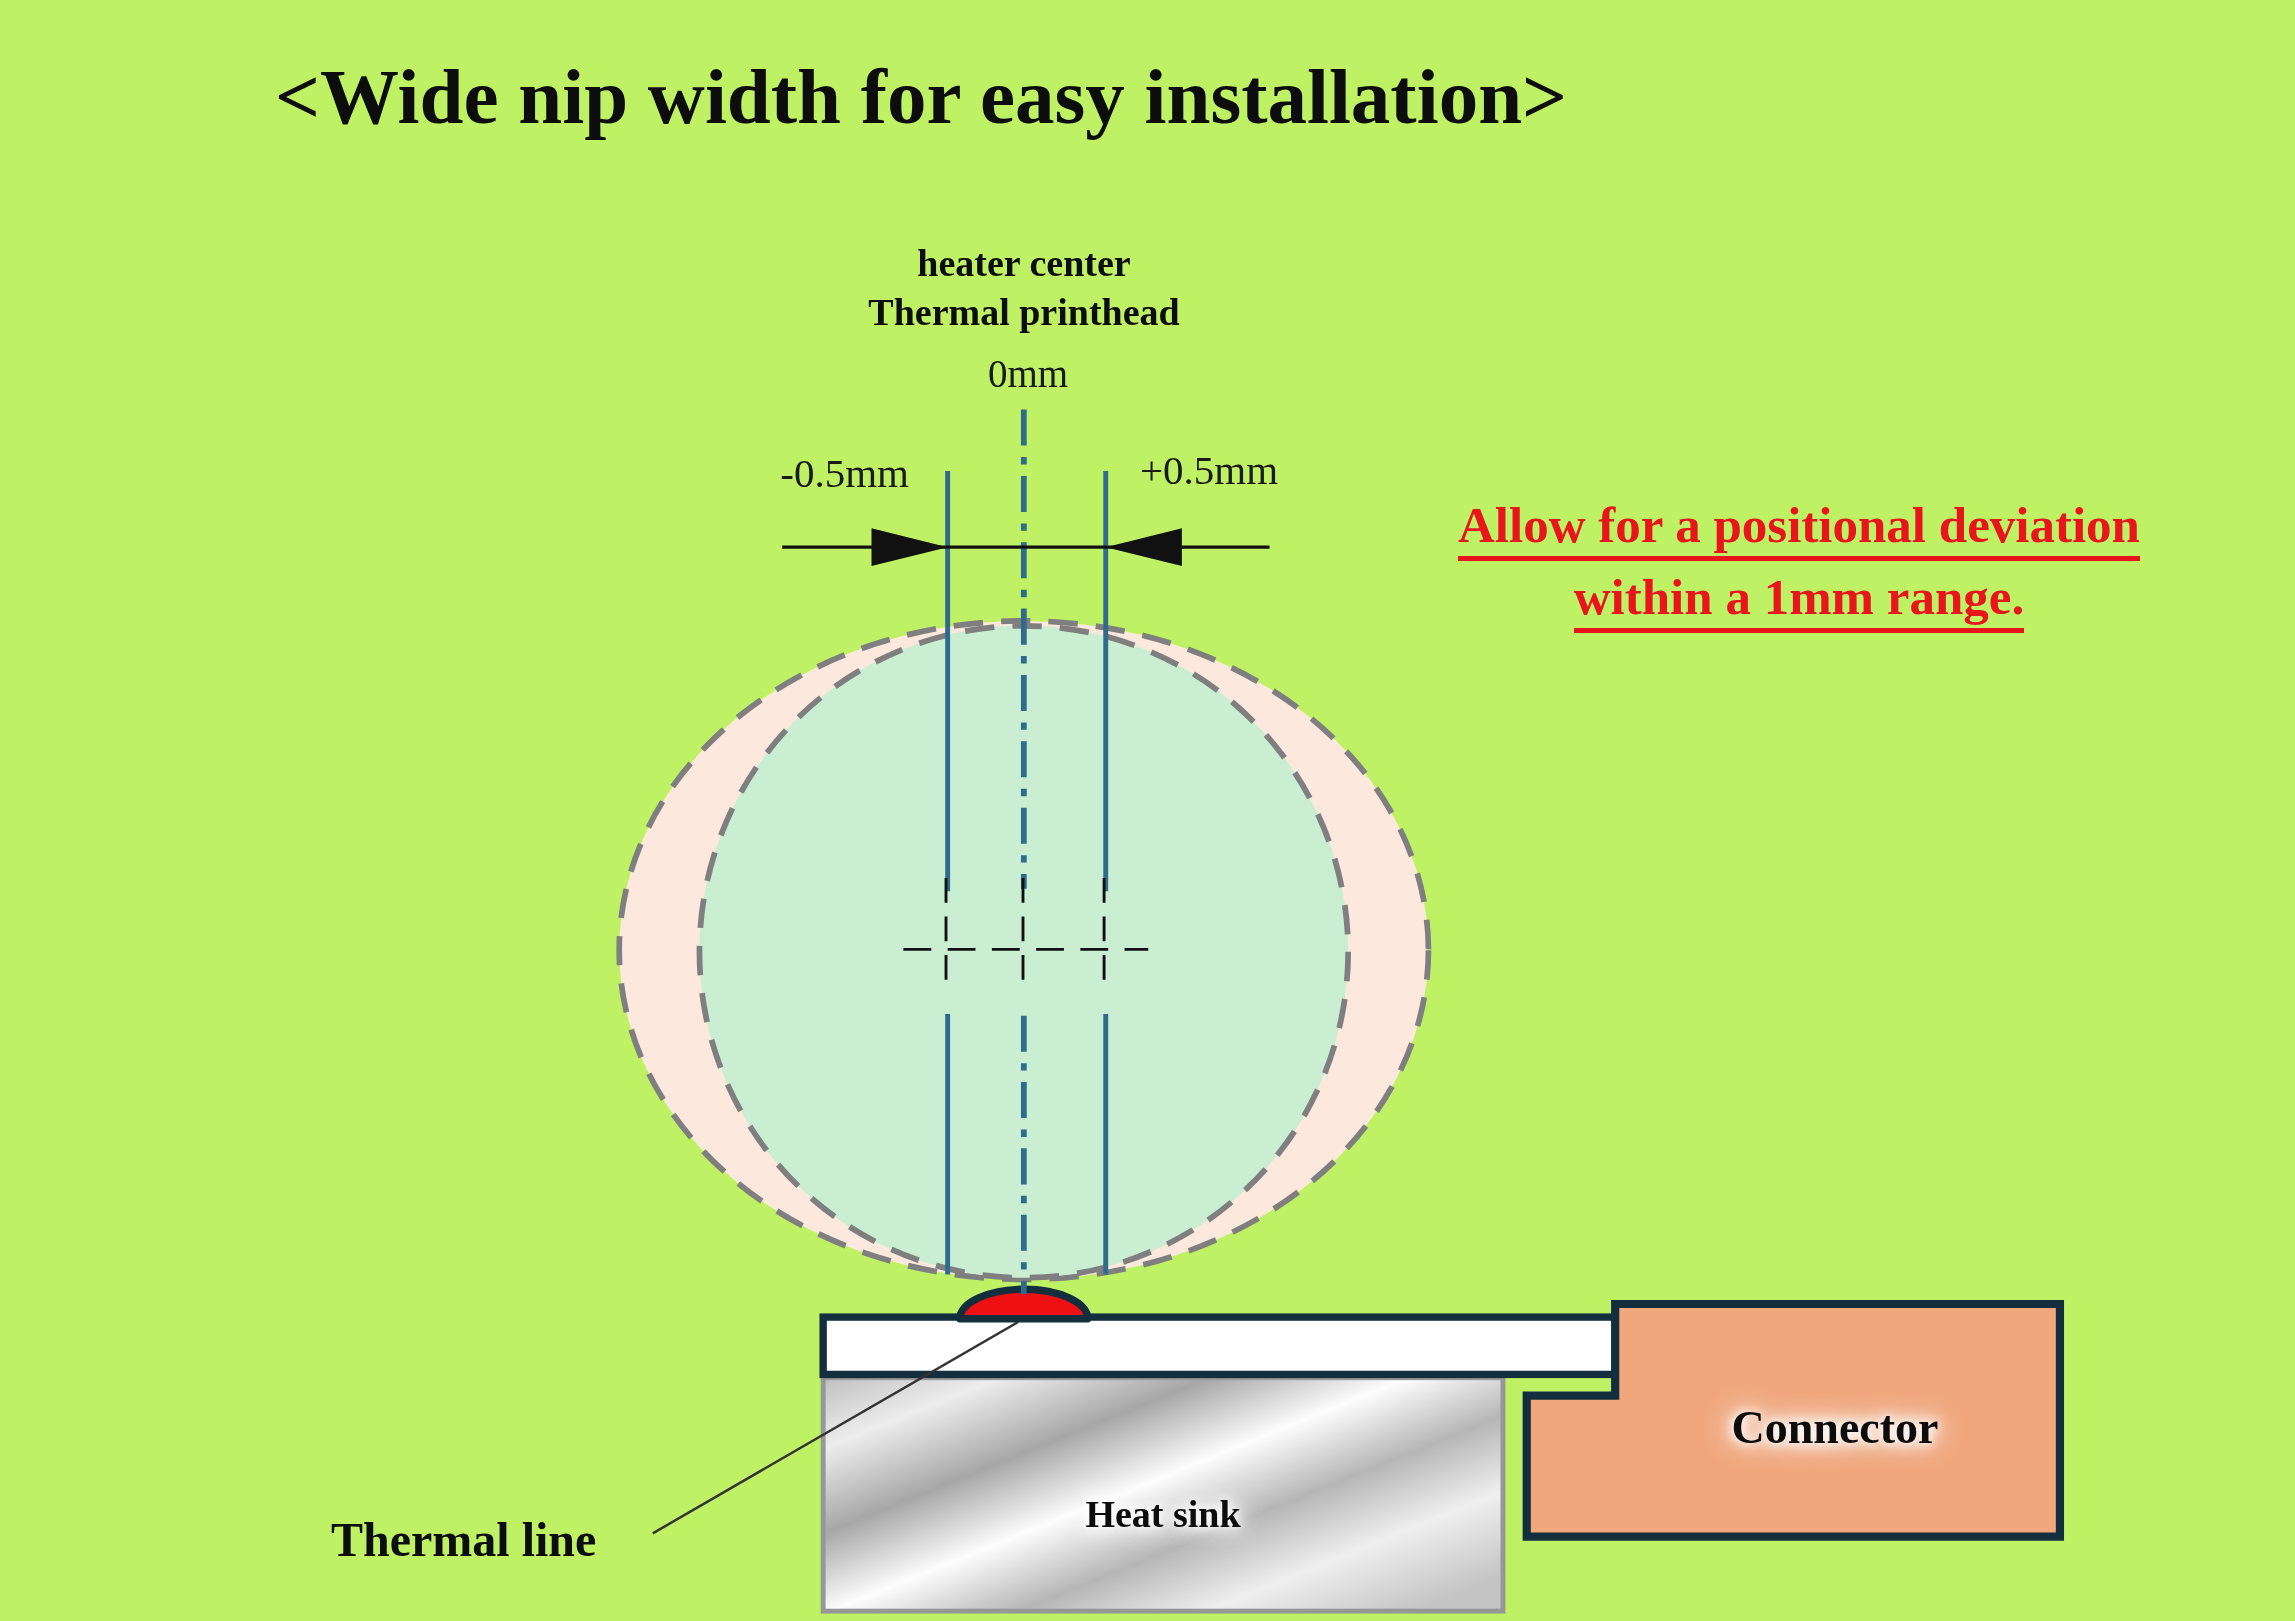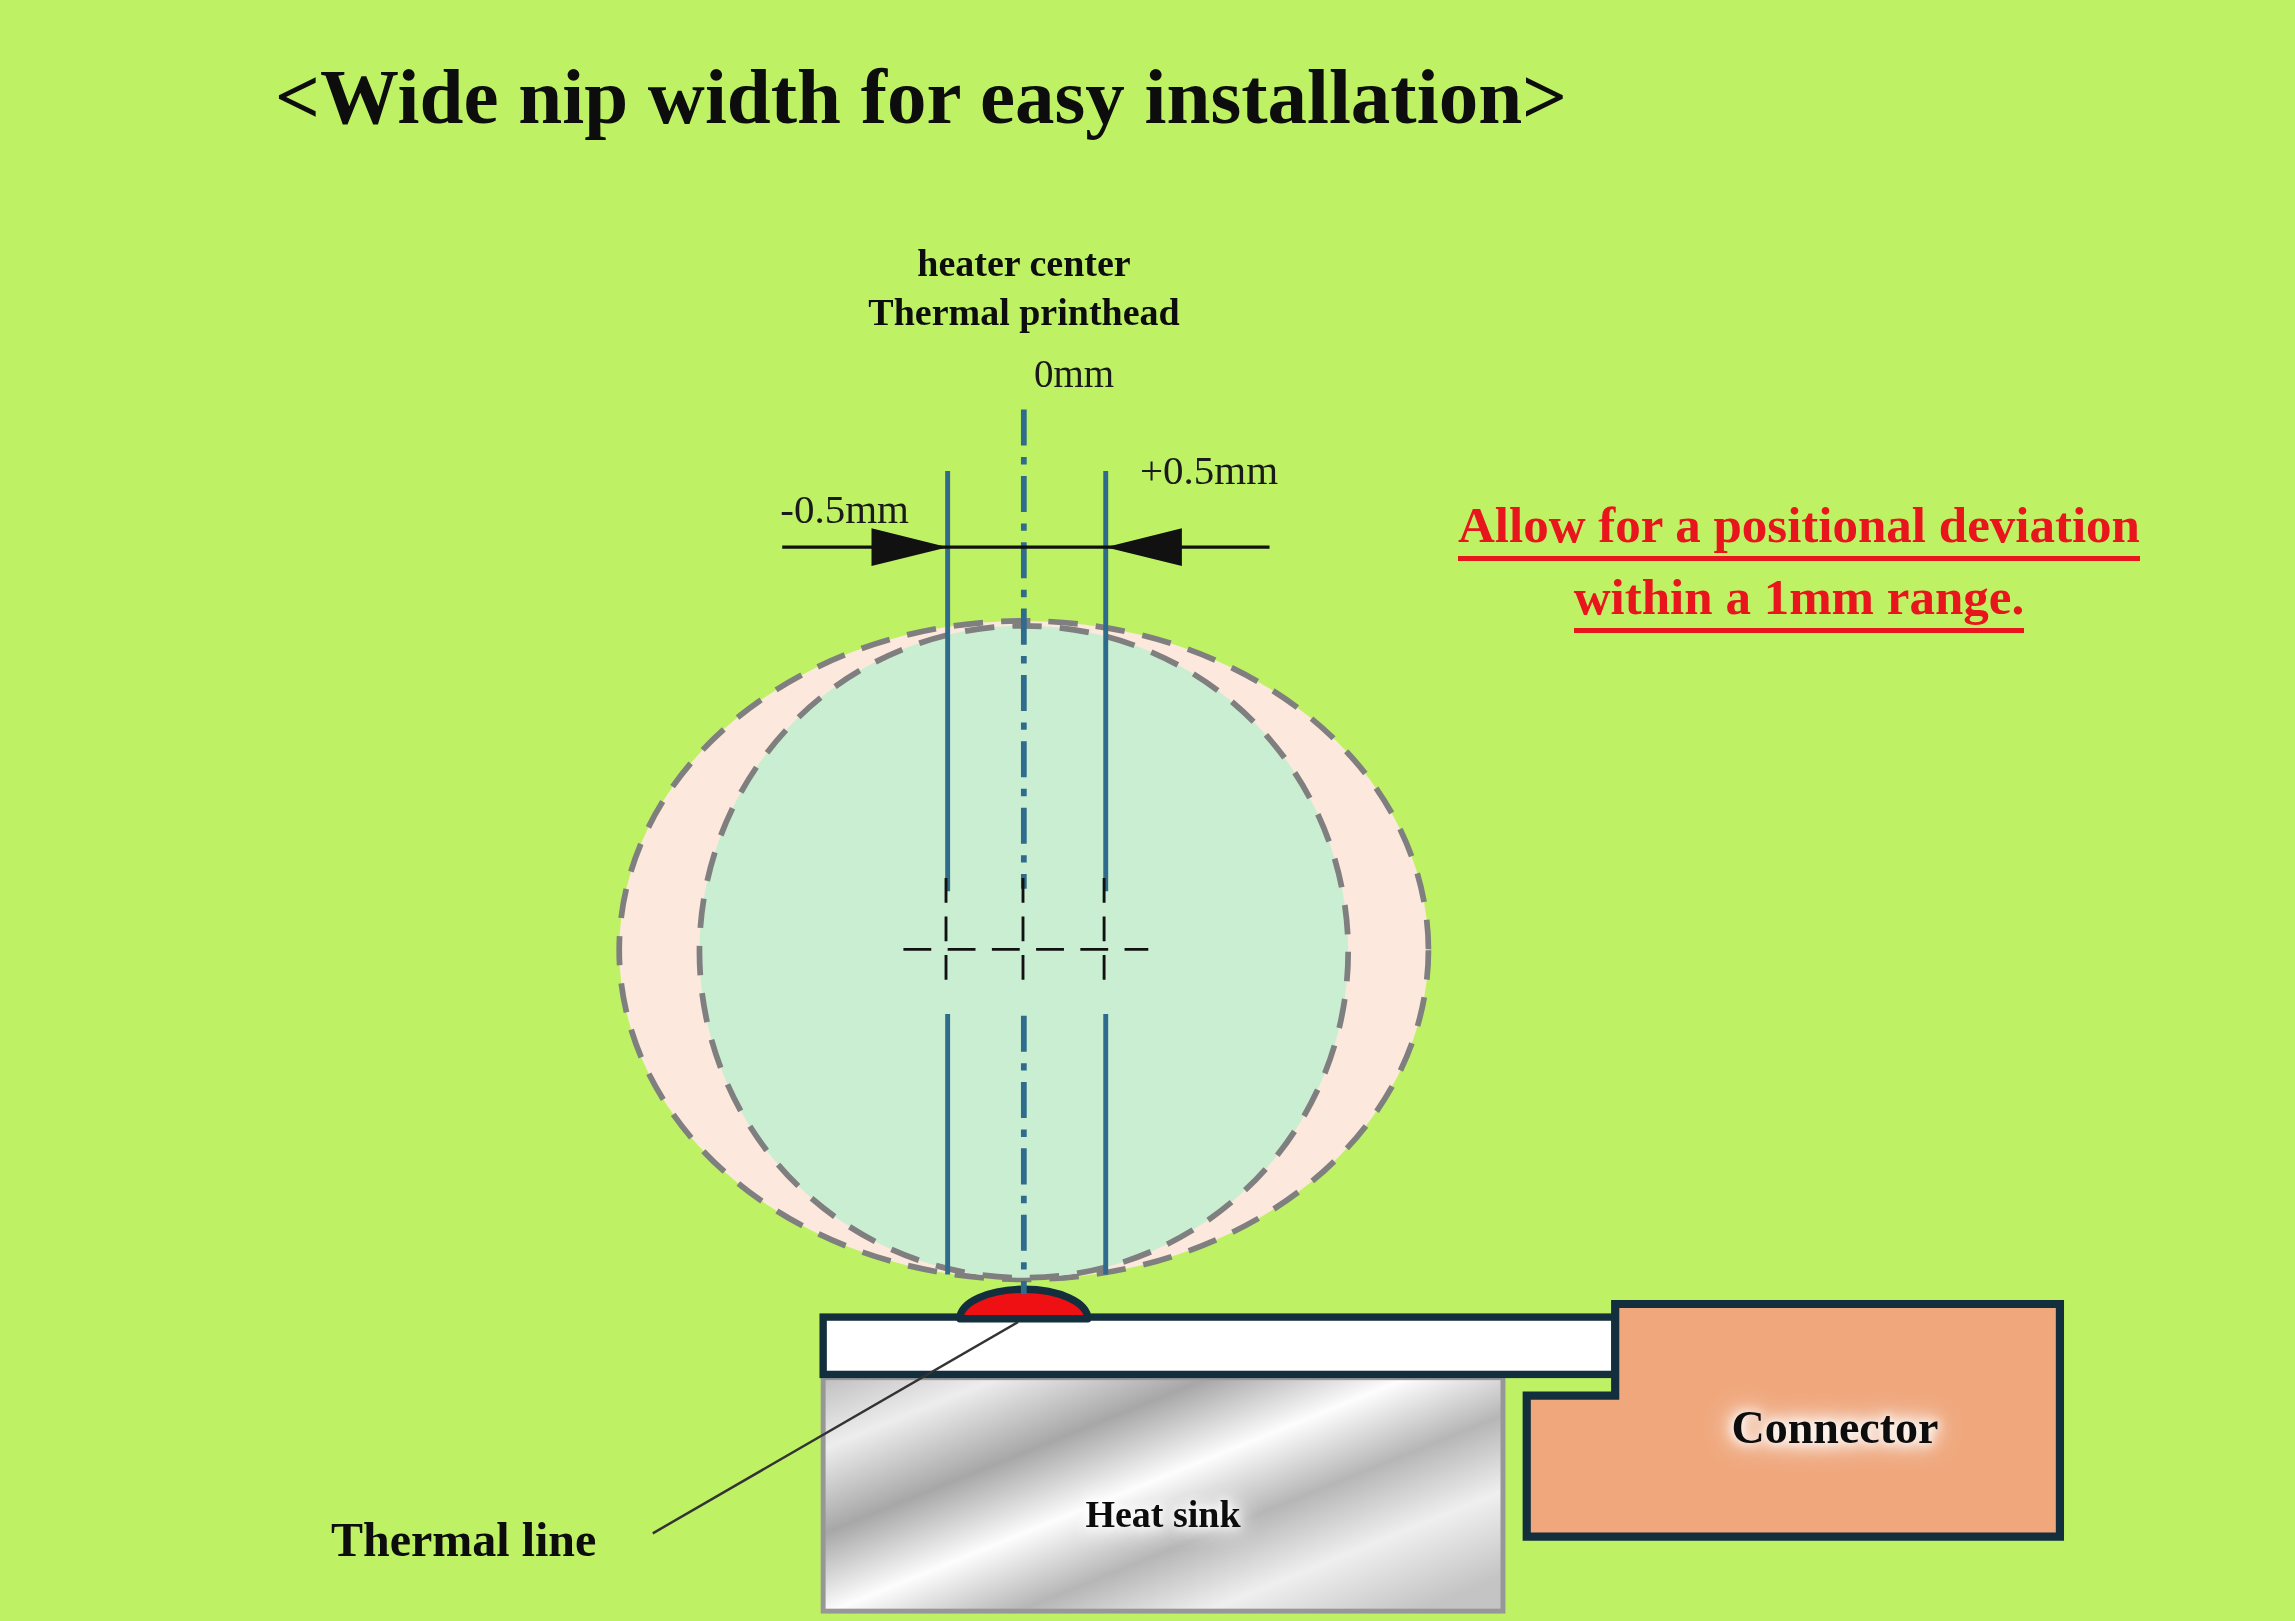--- a/index.html
+++ b/index.html
@@ -10,24 +10,24 @@
   #diagram{position:absolute;left:0;top:0;width:2295px;height:1621px;}
   .lbl{position:absolute;white-space:nowrap;}
   .title{
     left:275px;top:52px;font-size:79px;font-weight:bold;letter-spacing:0px;color:#0d0d0d;
   }
   .printhead-center{
     left:1024px;top:239px;transform:translateX(-50%);text-align:center;
     font-size:38px;font-weight:bold;line-height:1.28;color:#0d0d0d;
   }
   .zero-mark{
-    left:1074px;top:351px;transform:translateX(-50%);font-size:39px;font-weight:normal;color:#1a1a1a;
+    left:1028px;top:351px;transform:translateX(-50%);font-size:39px;font-weight:normal;color:#1a1a1a;
   }
   .minus-mark{
-    left:752px;top:449px;width:157px;text-align:right;font-size:41px;font-weight:normal;color:#1a1a1a;margin-top:36px;
+    left:752px;top:449px;width:157px;text-align:right;font-size:41px;font-weight:normal;color:#1a1a1a;
   }
   .plus-mark{
     left:1140px;top:446px;font-size:41px;font-weight:normal;color:#1a1a1a;
   }
   .note{
     left:1799px;top:500px;transform:translateX(-50%);text-align:center;
     font-size:51px;font-weight:bold;color:#e8151d;line-height:1.0;
   }
   .note .uline{
     display:inline-block;border-bottom:5.7px solid #e8151d;padding-bottom:4.9px;margin-bottom:11.5px;

